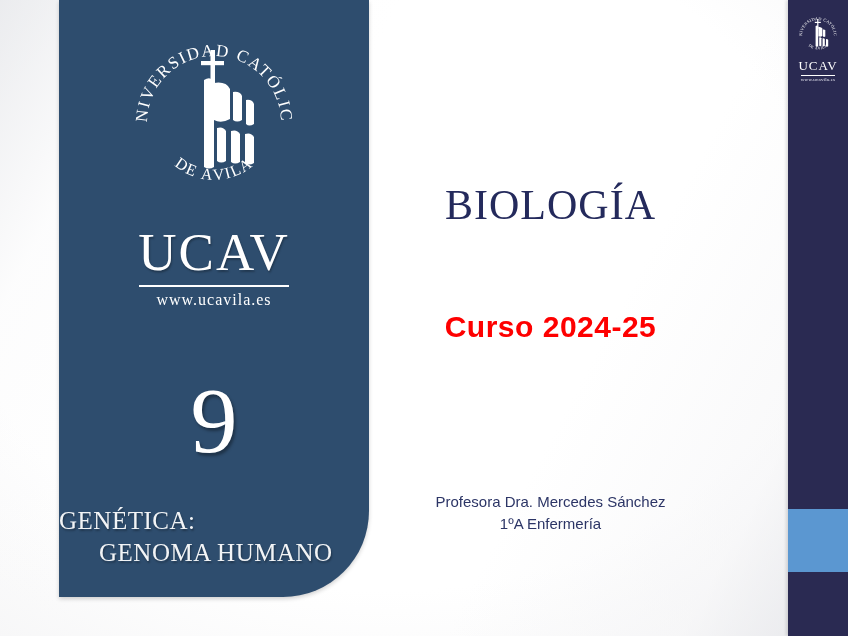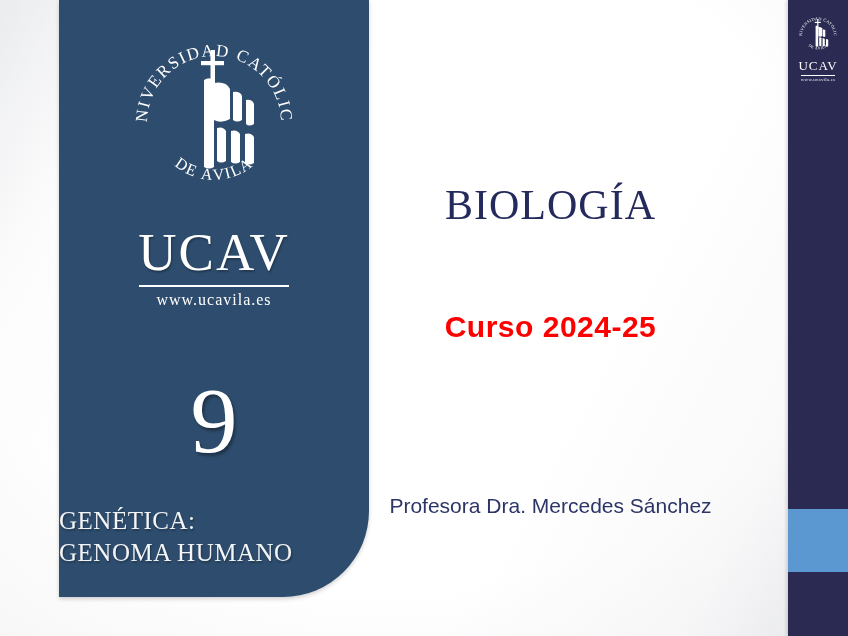--- a/index.html
+++ b/index.html
@@ -107,21 +107,21 @@
     right: 0;
     top: 505px;
     text-align: left;
     font-family: "Liberation Serif", serif;
     font-size: 25px;
     line-height: 1.28;
     color: #f2f4f6;
     letter-spacing: 0.5px;
     text-shadow: 1px 2px 2px rgba(0,0,0,0.3);
   }
-  .unit-title .line2 { white-space: nowrap; }
+  .unit-title .line2 { white-space: nowrap; padding-left: 40px; }
 
   
   .main {
     position: absolute;
     left: 369px;
     top: 0;
     width: 363px;
     height: 636px;
   }
   .course-title {
@@ -149,21 +149,21 @@
     color: #fe0000;
     letter-spacing: 0.5px;
   }
   .instructor {
     position: absolute;
     left: 0;
     right: 0;
     top: 491px;
     text-align: center;
     font-family: "Liberation Sans", sans-serif;
-    font-size: 21px;
+    font-size: 15px;
     line-height: 1.45;
     color: #2c3566;
   }
 
   
   .right-bar {
     position: absolute;
     left: 788px;
     top: 0;
     width: 60px;
@@ -262,20 +262,21 @@
       <div class="line1">GENÉTICA:</div>
       <div class="line2">GENOMA HUMANO</div>
     </div>
   </div>
 
   <div class="main">
     <div class="course-title">BIOLOGÍA</div>
     <div class="academic-year">Curso 2024-25</div>
     <div class="instructor">
       <div>Profesora Dra. Mercedes Sánchez</div>
+      <div>1ºA Enfermería</div>
     </div>
   </div>
 
   <div class="right-bar">
     <div class="corner-logo">
       <svg viewBox="0 0 42 42" xmlns="http://www.w3.org/2000/svg">
         <defs>
           <path id="cRingTop" d="M 5,22 A 16,16 0 0 1 37,22"></path>
           <path id="cRingBot" d="M 8,28 A 15,15 0 0 0 34,28"></path>
         </defs>

